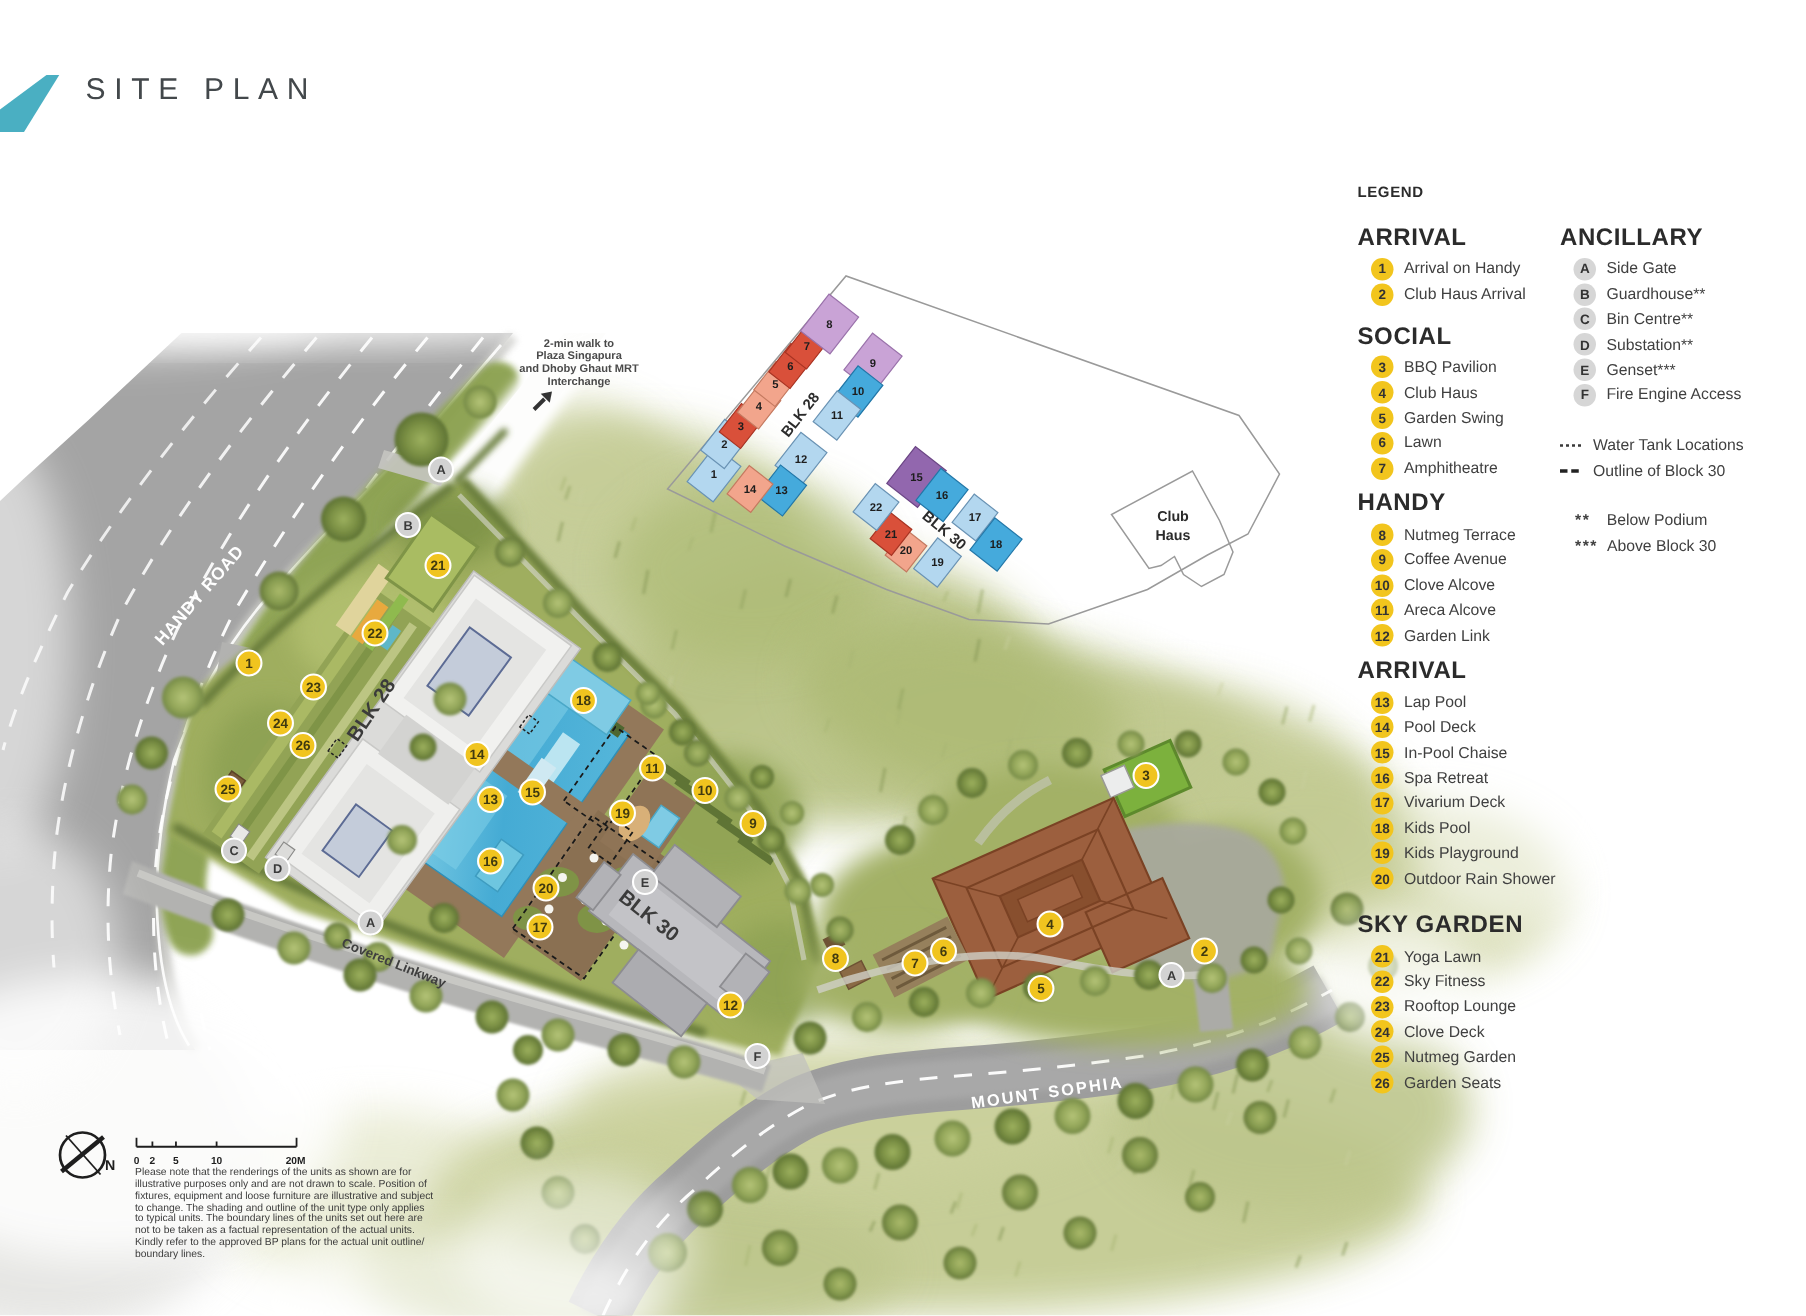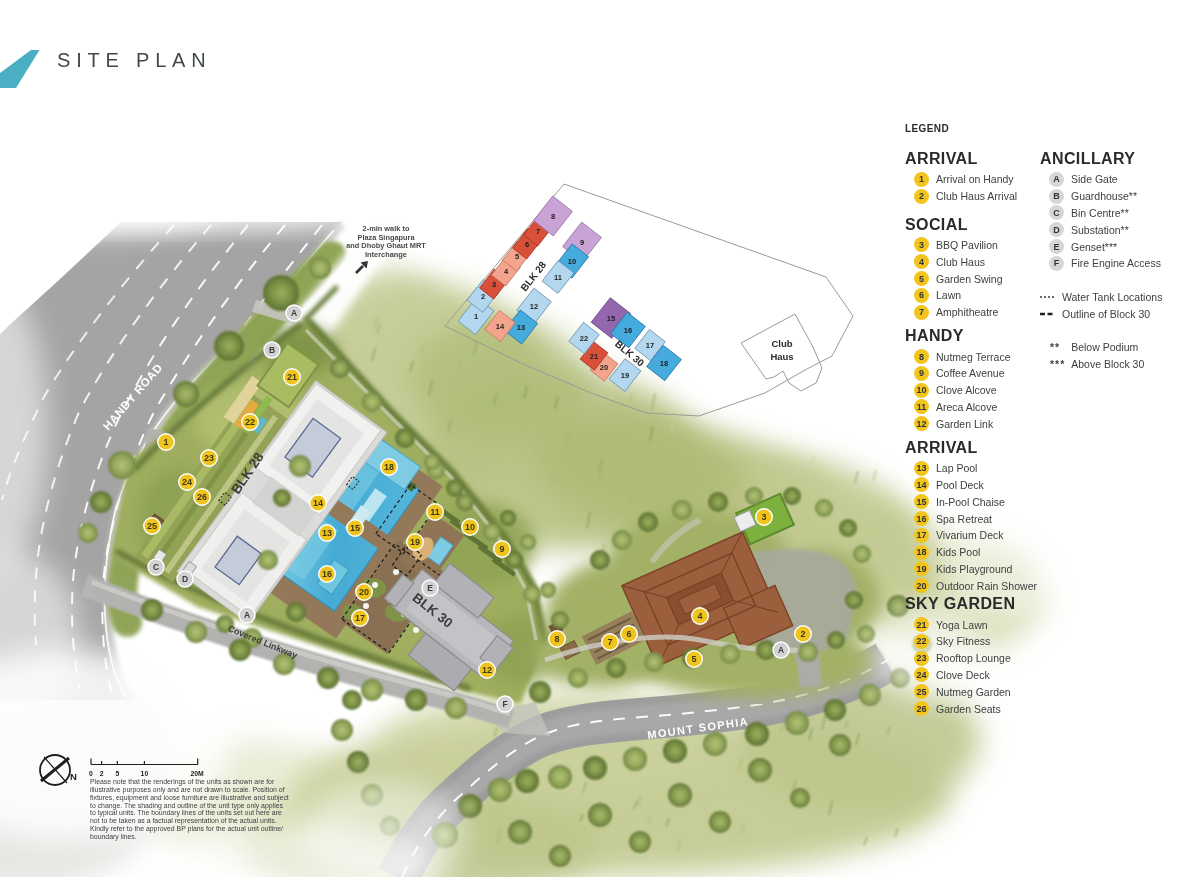--- a/index.html
+++ b/index.html
@@ -900,21 +900,21 @@
   <div class="hdg" style="margin-top:6.6px;">ARRIVAL</div>
   <div class="item" style="margin-left:9px;"><span class="num">13</span>Lap Pool</div>
   <div class="item" style="margin-left:9px;"><span class="num">14</span>Pool Deck</div>
   <div class="item" style="margin-left:9px;"><span class="num">15</span>In-Pool Chaise</div>
   <div class="item" style="margin-left:9px;"><span class="num">16</span>Spa Retreat</div>
   <div class="item" style="margin-left:9px;"><span class="num">17</span>Vivarium Deck</div>
   <div class="item" style="margin-left:9px;"><span class="num">18</span>Kids Pool</div>
   <div class="item" style="margin-left:9px;"><span class="num">19</span>Kids Playground</div>
   <div class="item" style="margin-left:9px;"><span class="num">20</span>Outdoor Rain Shower</div>
 
-  <div class="hdg" style="margin-top:1px;">SKY GARDEN</div>
+  <div class="hdg" style="margin-top:14px;">SKY GARDEN</div>
   <div class="item" style="margin-left:9px;"><span class="num">21</span>Yoga Lawn</div>
   <div class="item" style="margin-left:9px;"><span class="num">22</span>Sky Fitness</div>
   <div class="item" style="margin-left:9px;"><span class="num">23</span>Rooftop Lounge</div>
   <div class="item" style="margin-left:9px;"><span class="num">24</span>Clove Deck</div>
   <div class="item" style="margin-left:9px;"><span class="num">25</span>Nutmeg Garden</div>
   <div class="item" style="margin-left:9px;"><span class="num">26</span>Garden Seats</div>
 </div>
 
 <div class="abs" style="left:1040px;top:150px;width:164px;">
 

